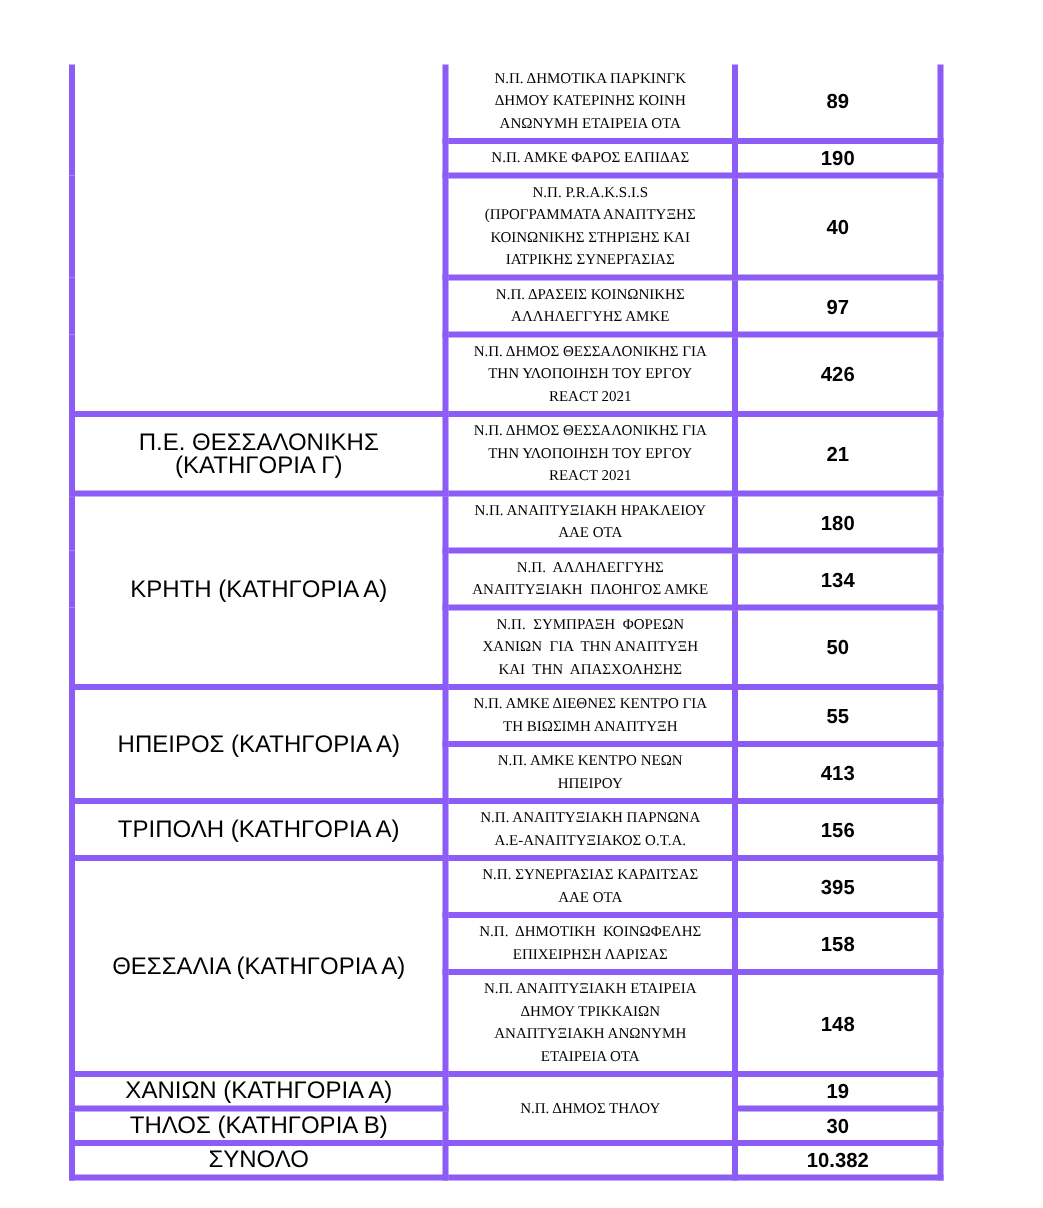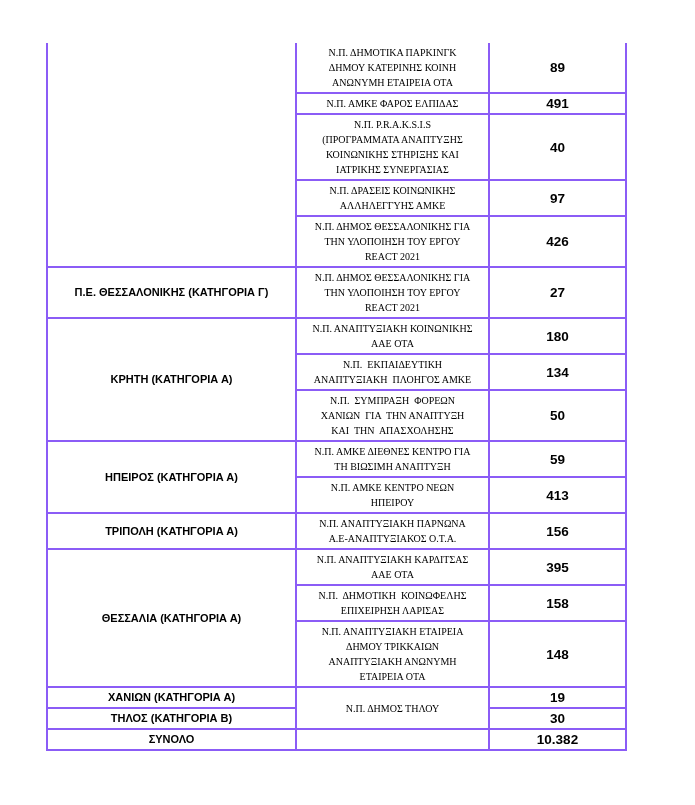--- a/index.html
+++ b/index.html
@@ -18,36 +18,36 @@
   }
   table.doc-table {
     position: absolute;
     left: 46px;
     top: 43px;
     width: 579px;
     border-collapse: collapse;
     table-layout: fixed;
   }
   .doc-table td {
-    border: 2px solid #8b5cf6;
+    border: 4px solid #8b5cf6;
     text-align: center;
     vertical-align: middle;
     padding: 2px 3px;
     overflow: hidden;
   }
   
   .doc-table tr:first-child > td {
     border-top: none;
   }
   .col-region { width: 249px; }
   .col-org    { width: 193px; }
   .col-val    { width: 137px; }
   .region {
-    font-weight: bold;
-    font-size: 11px;
+    font-weight: normal;
+    font-size: 16px;
     line-height: 15px;
   }
   .org {
     font-size: 10px;
     line-height: 15px;
     white-space: pre-wrap;
     font-family: Liberation Serif, serif;
   }
   .val {
     font-weight: bold;
@@ -69,21 +69,21 @@
     <tbody>
       <tr>
         <td class="region" rowspan="5"></td>
         <td class="org">Ν.Π. ΔΗΜΟΤΙΚΑ ΠΑΡΚΙΝΓΚ
 ΔΗΜΟΥ ΚΑΤΕΡΙΝΗΣ ΚΟΙΝΗ
 ΑΝΩΝΥΜΗ ΕΤΑΙΡΕΙΑ ΟΤΑ</td>
         <td class="val">89</td>
       </tr>
       <tr>
         <td class="org">Ν.Π. ΑΜΚΕ ΦΑΡΟΣ ΕΛΠΙΔΑΣ</td>
-        <td class="val">491</td>
+        <td class="val">190</td>
       </tr>
       <tr>
         <td class="org">Ν.Π. P.R.A.K.S.I.S
 (ΠΡΟΓΡΑΜΜΑΤΑ ΑΝΑΠΤΥΞΗΣ
 ΚΟΙΝΩΝΙΚΗΣ ΣΤΗΡΙΞΗΣ ΚΑΙ
 ΙΑΤΡΙΚΗΣ ΣΥΝΕΡΓΑΣΙΑΣ</td>
         <td class="val">40</td>
       </tr>
       <tr>
         <td class="org">Ν.Π. ΔΡΑΣΕΙΣ ΚΟΙΝΩΝΙΚΗΣ
@@ -95,63 +95,63 @@
 ΤΗΝ ΥΛΟΠΟΙΗΣΗ ΤΟΥ ΕΡΓΟΥ
 REACT 2021</td>
         <td class="val">426</td>
       </tr>
 
       <tr>
         <td class="region">Π.Ε. ΘΕΣΣΑΛΟΝΙΚΗΣ (ΚΑΤΗΓΟΡΙΑ Γ)</td>
         <td class="org">Ν.Π. ΔΗΜΟΣ ΘΕΣΣΑΛΟΝΙΚΗΣ ΓΙΑ
 ΤΗΝ ΥΛΟΠΟΙΗΣΗ ΤΟΥ ΕΡΓΟΥ
 REACT 2021</td>
-        <td class="val">27</td>
+        <td class="val">21</td>
       </tr>
 
       <tr>
         <td class="region" rowspan="3">ΚΡΗΤΗ (ΚΑΤΗΓΟΡΙΑ Α)</td>
-        <td class="org">Ν.Π. ΑΝΑΠΤΥΞΙΑΚΗ ΚΟΙΝΩΝΙΚΗΣ
+        <td class="org">Ν.Π. ΑΝΑΠΤΥΞΙΑΚΗ ΗΡΑΚΛΕΙΟΥ
 ΑΑΕ ΟΤΑ</td>
         <td class="val">180</td>
       </tr>
       <tr>
-        <td class="org">Ν.Π.  ΕΚΠΑΙΔΕΥΤΙΚΗ
+        <td class="org">Ν.Π.  ΑΛΛΗΛΕΓΓΥΗΣ
 ΑΝΑΠΤΥΞΙΑΚΗ  ΠΛΟΗΓΟΣ ΑΜΚΕ</td>
         <td class="val">134</td>
       </tr>
       <tr>
         <td class="org">Ν.Π.  ΣΥΜΠΡΑΞΗ  ΦΟΡΕΩΝ
 ΧΑΝΙΩΝ  ΓΙΑ  ΤΗΝ ΑΝΑΠΤΥΞΗ
 ΚΑΙ  ΤΗΝ  ΑΠΑΣΧΟΛΗΣΗΣ</td>
         <td class="val">50</td>
       </tr>
 
       <tr>
         <td class="region" rowspan="2">ΗΠΕΙΡΟΣ (ΚΑΤΗΓΟΡΙΑ Α)</td>
         <td class="org">Ν.Π. ΑΜΚΕ ΔΙΕΘΝΕΣ ΚΕΝΤΡΟ ΓΙΑ
 ΤΗ ΒΙΩΣΙΜΗ ΑΝΑΠΤΥΞΗ</td>
-        <td class="val">59</td>
+        <td class="val">55</td>
       </tr>
       <tr>
         <td class="org">Ν.Π. ΑΜΚΕ ΚΕΝΤΡΟ ΝΕΩΝ
 ΗΠΕΙΡΟΥ</td>
         <td class="val">413</td>
       </tr>
 
       <tr>
         <td class="region">ΤΡΙΠΟΛΗ (ΚΑΤΗΓΟΡΙΑ Α)</td>
         <td class="org">Ν.Π. ΑΝΑΠΤΥΞΙΑΚΗ ΠΑΡΝΩΝΑ
 Α.Ε-ΑΝΑΠΤΥΞΙΑΚΟΣ Ο.Τ.Α.</td>
         <td class="val">156</td>
       </tr>
 
       <tr>
         <td class="region" rowspan="3">ΘΕΣΣΑΛΙΑ (ΚΑΤΗΓΟΡΙΑ Α)</td>
-        <td class="org">Ν.Π. ΑΝΑΠΤΥΞΙΑΚΗ ΚΑΡΔΙΤΣΑΣ
+        <td class="org">Ν.Π. ΣΥΝΕΡΓΑΣΙΑΣ ΚΑΡΔΙΤΣΑΣ
 ΑΑΕ ΟΤΑ</td>
         <td class="val">395</td>
       </tr>
       <tr>
         <td class="org">Ν.Π.  ΔΗΜΟΤΙΚΗ  ΚΟΙΝΩΦΕΛΗΣ
 ΕΠΙΧΕΙΡΗΣΗ ΛΑΡΙΣΑΣ</td>
         <td class="val">158</td>
       </tr>
       <tr>
         <td class="org">Ν.Π. ΑΝΑΠΤΥΞΙΑΚΗ ΕΤΑΙΡΕΙΑ

